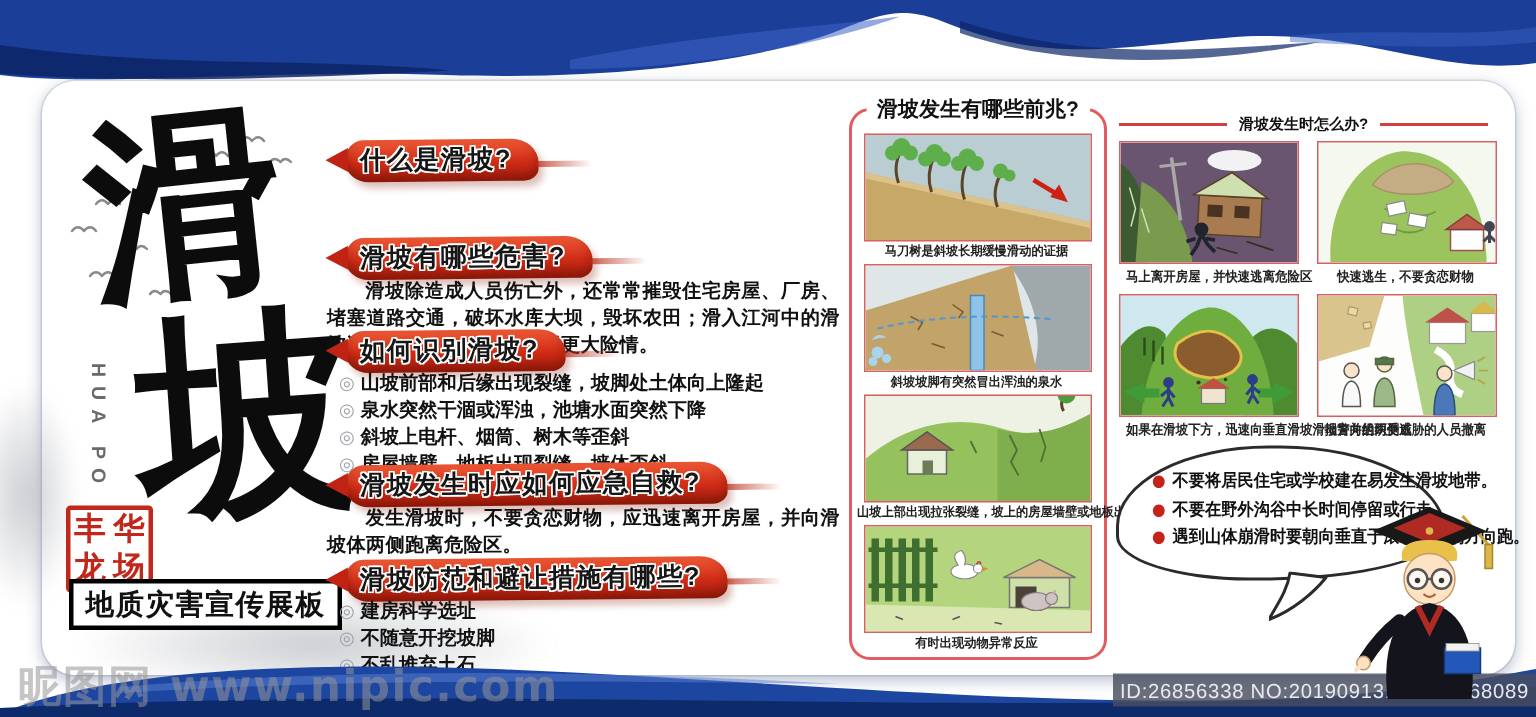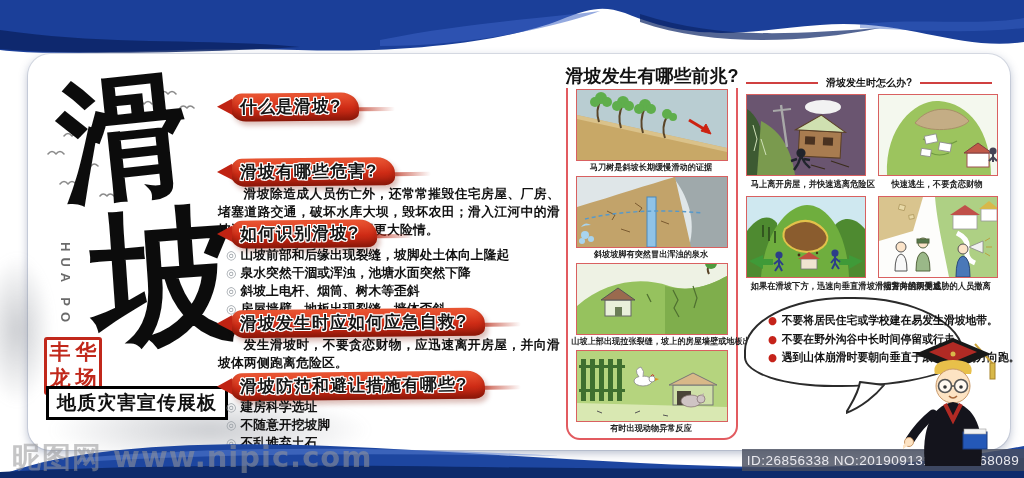--- a/index.html
+++ b/index.html
@@ -48,21 +48,21 @@
   .para{width:342px;font-size:12.8px;line-height:1.42;font-weight:600;color:#111;
         text-indent:2em;letter-spacing:.2px;text-align:justify;}
   .blist{width:342px;}
   .bitem{display:flex;align-items:center;gap:4px;height:18px;font-size:12.8px;font-weight:700;color:#111;}
   .bitem .ring{color:#9aa0a6;font-size:12px;font-weight:400;}
 
   
   .panel1{left:566px;top:72px;width:168px;height:364px;border:2px solid #e25b60;border-radius:14px;
           background:#fff;}
   .panel1-title{position:absolute;top:-10px;left:50%;transform:translateX(-50%);background:#fff;
-          padding:0 7px;font-size:18px;font-weight:900;color:#111;white-space:nowrap;}
+          padding:0 7px;font-size:14px;font-weight:900;color:#111;white-space:nowrap;}
   .figimg{position:absolute;left:8px;width:150px;height:70px;border:1.5px solid #d96060;
           overflow:hidden;background:#eee;}
   .figcap{position:absolute;left:0;width:166px;text-align:center;font-size:8.5px;font-weight:700;
           color:#222;white-space:nowrap;transform:scaleX(.96);}
 
   
   .p2title{display:flex;align-items:center;gap:8px;}
   .p2title .ln{width:72px;height:2px;background:#d04040;}
   .p2title .tx{font-size:10px;font-weight:900;color:#111;white-space:nowrap;}
   .abox{position:absolute;width:118px;height:80px;border:1.5px solid #d96060;overflow:hidden;background:#eee;}

